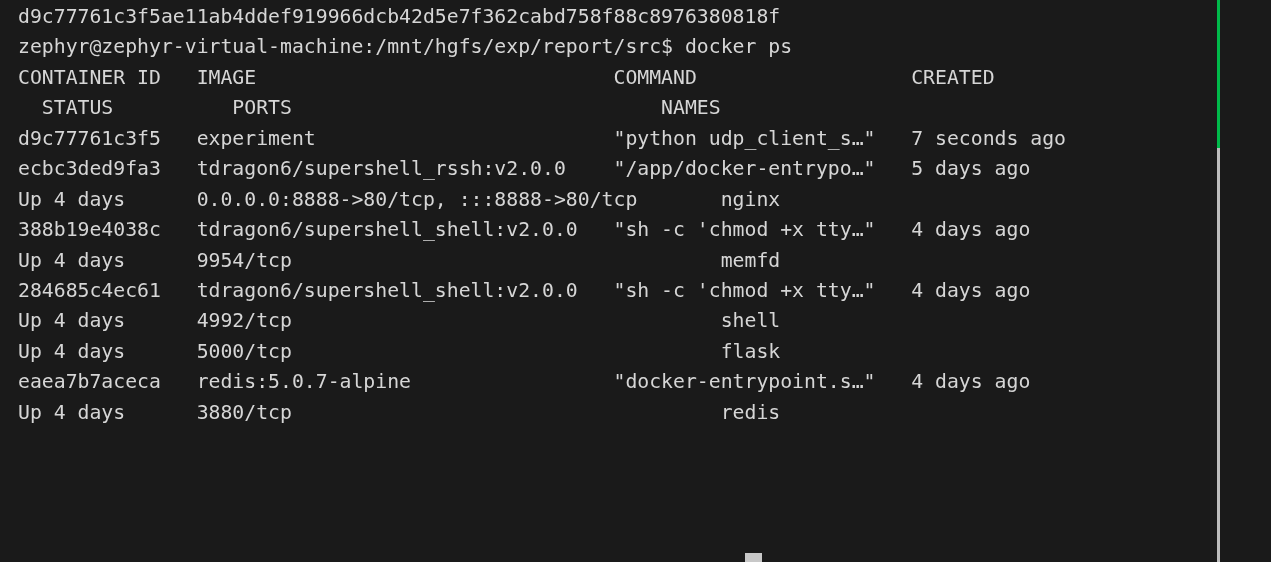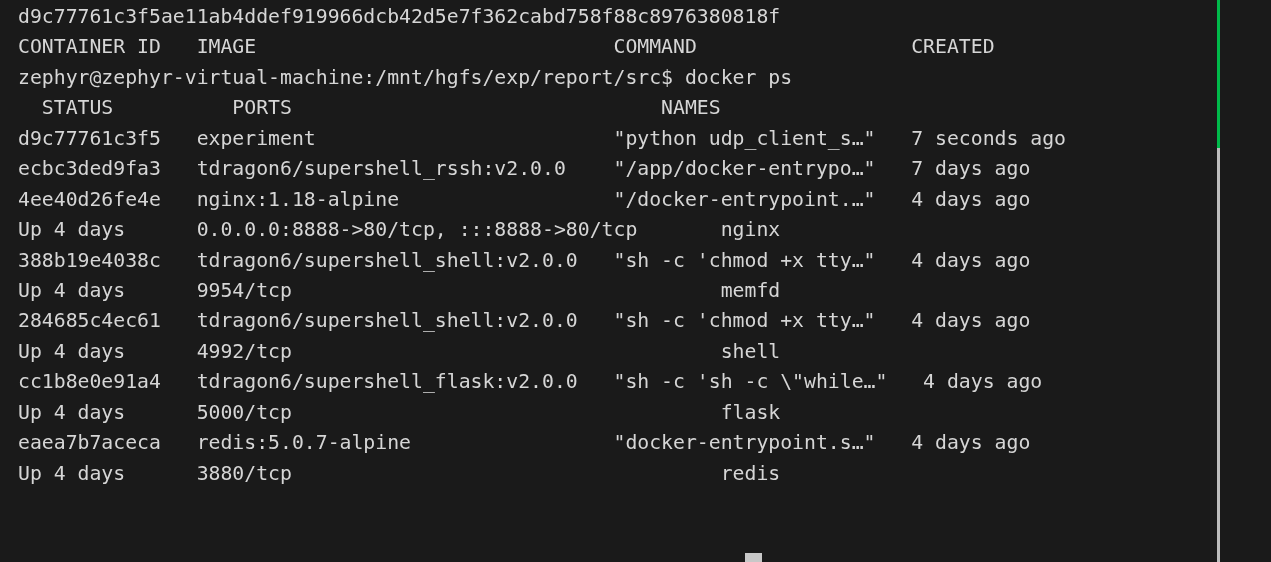--- a/index.html
+++ b/index.html
@@ -61,32 +61,30 @@
     height: 9px;
   }
 </style>
 </head>
 <body>
 
 <div id="terminal">
 
   <div id="screen">
     <div class="line">d9c77761c3f5ae11ab4ddef919966dcb42d5e7f362cabd758f88c8976380818f</div>
+    <div class="line">zephyr@zephyr-virtual-machine:/mnt/hgfs/exp/report/src$ docker ps</div>
     <div class="line">CONTAINER ID   IMAGE                              COMMAND                  CREATED</div>
-    <div class="line">zephyr@zephyr-virtual-machine:/mnt/hgfs/exp/report/src$ docker ps</div>
     <div class="line">  STATUS          PORTS                               NAMES</div>
     <div class="line">d9c77761c3f5   experiment                         "python udp_client_s…"   7 seconds ago</div>
-    <div class="line">ecbc3ded9fa3   tdragon6/supershell_rssh:v2.0.0    "/app/docker-entrypo…"   7 days ago</div>
-    <div class="line">4ee40d26fe4e   nginx:1.18-alpine                  "/docker-entrypoint.…"   4 days ago</div>
+    <div class="line">ecbc3ded9fa3   tdragon6/supershell_rssh:v2.0.0    "/app/docker-entrypo…"   5 days ago</div>
     <div class="line">Up 4 days      0.0.0.0:8888-&gt;80/tcp, :::8888-&gt;80/tcp       nginx</div>
     <div class="line">388b19e4038c   tdragon6/supershell_shell:v2.0.0   "sh -c 'chmod +x tty…"   4 days ago</div>
     <div class="line">Up 4 days      9954/tcp                                    memfd</div>
     <div class="line">284685c4ec61   tdragon6/supershell_shell:v2.0.0   "sh -c 'chmod +x tty…"   4 days ago</div>
     <div class="line">Up 4 days      4992/tcp                                    shell</div>
-    <div class="line">cc1b8e0e91a4   tdragon6/supershell_flask:v2.0.0   "sh -c 'sh -c \"while…"   4 days ago</div>
     <div class="line">Up 4 days      5000/tcp                                    flask</div>
     <div class="line">eaea7b7aceca   redis:5.0.7-alpine                 "docker-entrypoint.s…"   4 days ago</div>
     <div class="line">Up 4 days      3880/tcp                                    redis</div>
   </div>
 
   <div id="cursor" style="left: 745px; top: 553px; background: rgb(200, 200, 200);"></div>
 
   <div id="scrollbar">
     <div class="thumb-green" style="height: 148px; background: rgb(0, 185, 74);"></div>
     <div class="thumb-grey" style="top: 148px; height: 414px; background: rgb(189, 189, 189);"></div>

